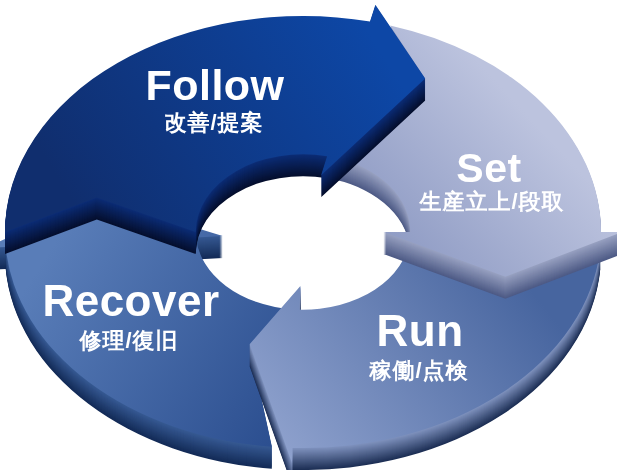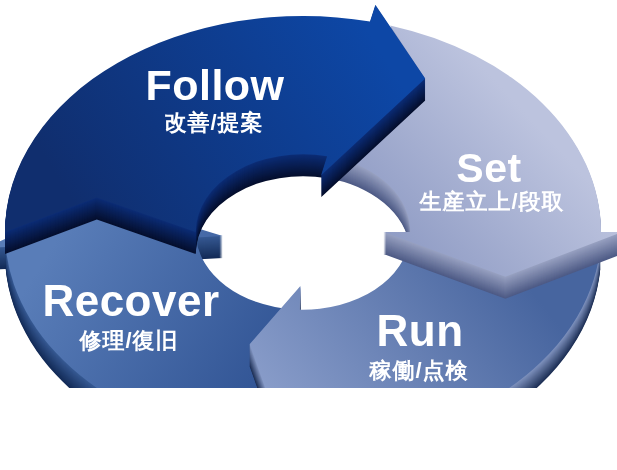--- a/index.html
+++ b/index.html
@@ -1,18 +1,18 @@
 <!DOCTYPE html>
 <html><head>
 <meta charset="utf-8">
 <style>
   html,body{margin:0;padding:0;background:#ffffff;}
   .stage{
     position:relative;
-    width:617px;height:388px;
+    width:617px;height:470px;
     background:#ffffff;
     overflow:hidden;
     font-family:"Liberation Sans","DejaVu Sans",sans-serif;
   }
   svg{display:block;}
   text{
     font-family:"Liberation Sans","DejaVu Sans",sans-serif;
     font-weight:bold;
     fill:#ffffff;
     text-anchor:middle;

